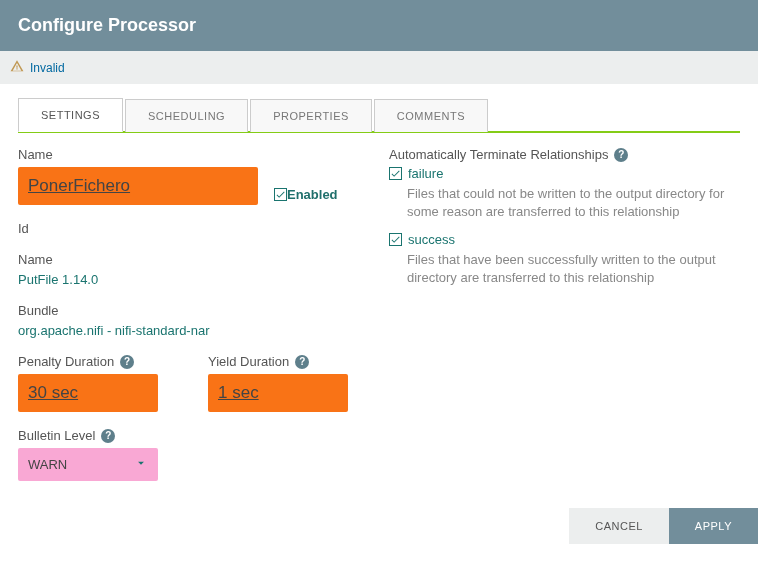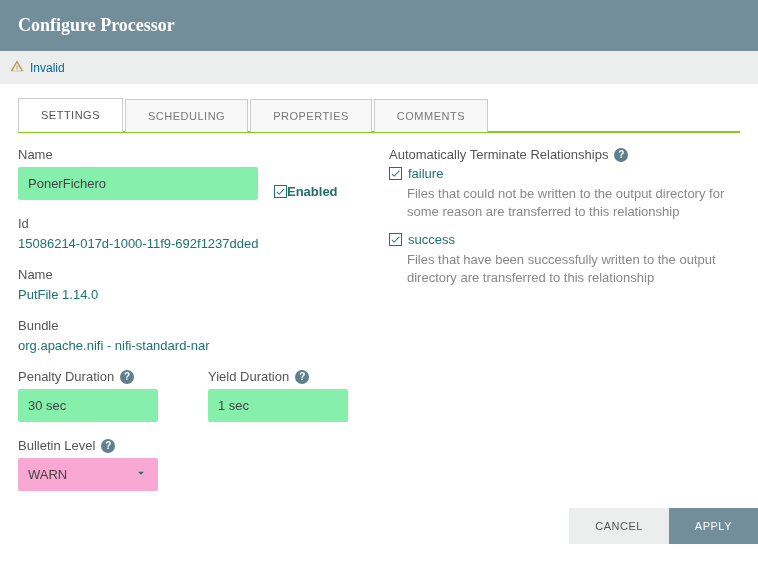--- a/index.html
+++ b/index.html
@@ -12,21 +12,20 @@
     background: #fff;
     position: relative;
     overflow: hidden;
   }
   .header {
     background: #728e9b;
     color: #fff;
     padding: 15px 18px;
     font-size: 18px;
     font-weight: bold;
-    font-family: Liberation Serif, serif;
   }
   .status-bar {
     background: #eceeee;
     padding: 8px 10px;
     display: flex;
     align-items: center;
     gap: 6px;
     color: #0369a1;
     font-size: 12px;
   }
@@ -70,26 +69,27 @@
   .field-label {
     font-size: 13px;
     color: #555;
     margin-bottom: 5px;
     display: flex;
     align-items: center;
     gap: 6px;
   }
   .text-input {
     width: 240px;
-    background: #86efac;
+    background: #f97316;
     border: none;
     border-radius: 2px;
     padding: 9px 10px;
-    font-size: 13px;
+    font-size: 17px;
     color: #444;
+    text-decoration: underline;
   }
   .name-row { display: flex; align-items: center; gap: 16px; }
   .enabled-wrap { display: flex; align-items: center; font-weight: 600; color: #1f6f6b; margin-top: 16px;}
   .checkbox {
     display: inline-flex;
     width: 13px; height: 13px;
     border: 1.5px solid #1a746f;
     background: #fff;
     align-items: center; justify-content: center;
     color: #1a746f;
@@ -181,21 +181,20 @@
                   <path fill="currentColor" d="M9 16.2 4.8 12l-1.4 1.4L9 19 21 7l-1.4-1.4z"></path>
                 </svg>
             </span>
             <span>Enabled</span>
           </div>
         </div>
       </div>
 
       <div class="block">
         <div class="field-label">Id</div>
-        <div class="value-accent">15086214-017d-1000-11f9-692f1237dded</div>
       </div>
 
       <div class="block">
         <div class="field-label">Name</div>
         <div class="value-accent">PutFile 1.14.0</div>
       </div>
 
       <div class="block">
         <div class="field-label">Bundle</div>
         <div class="value-accent">org.apache.nifi - nifi-standard-nar</div>

